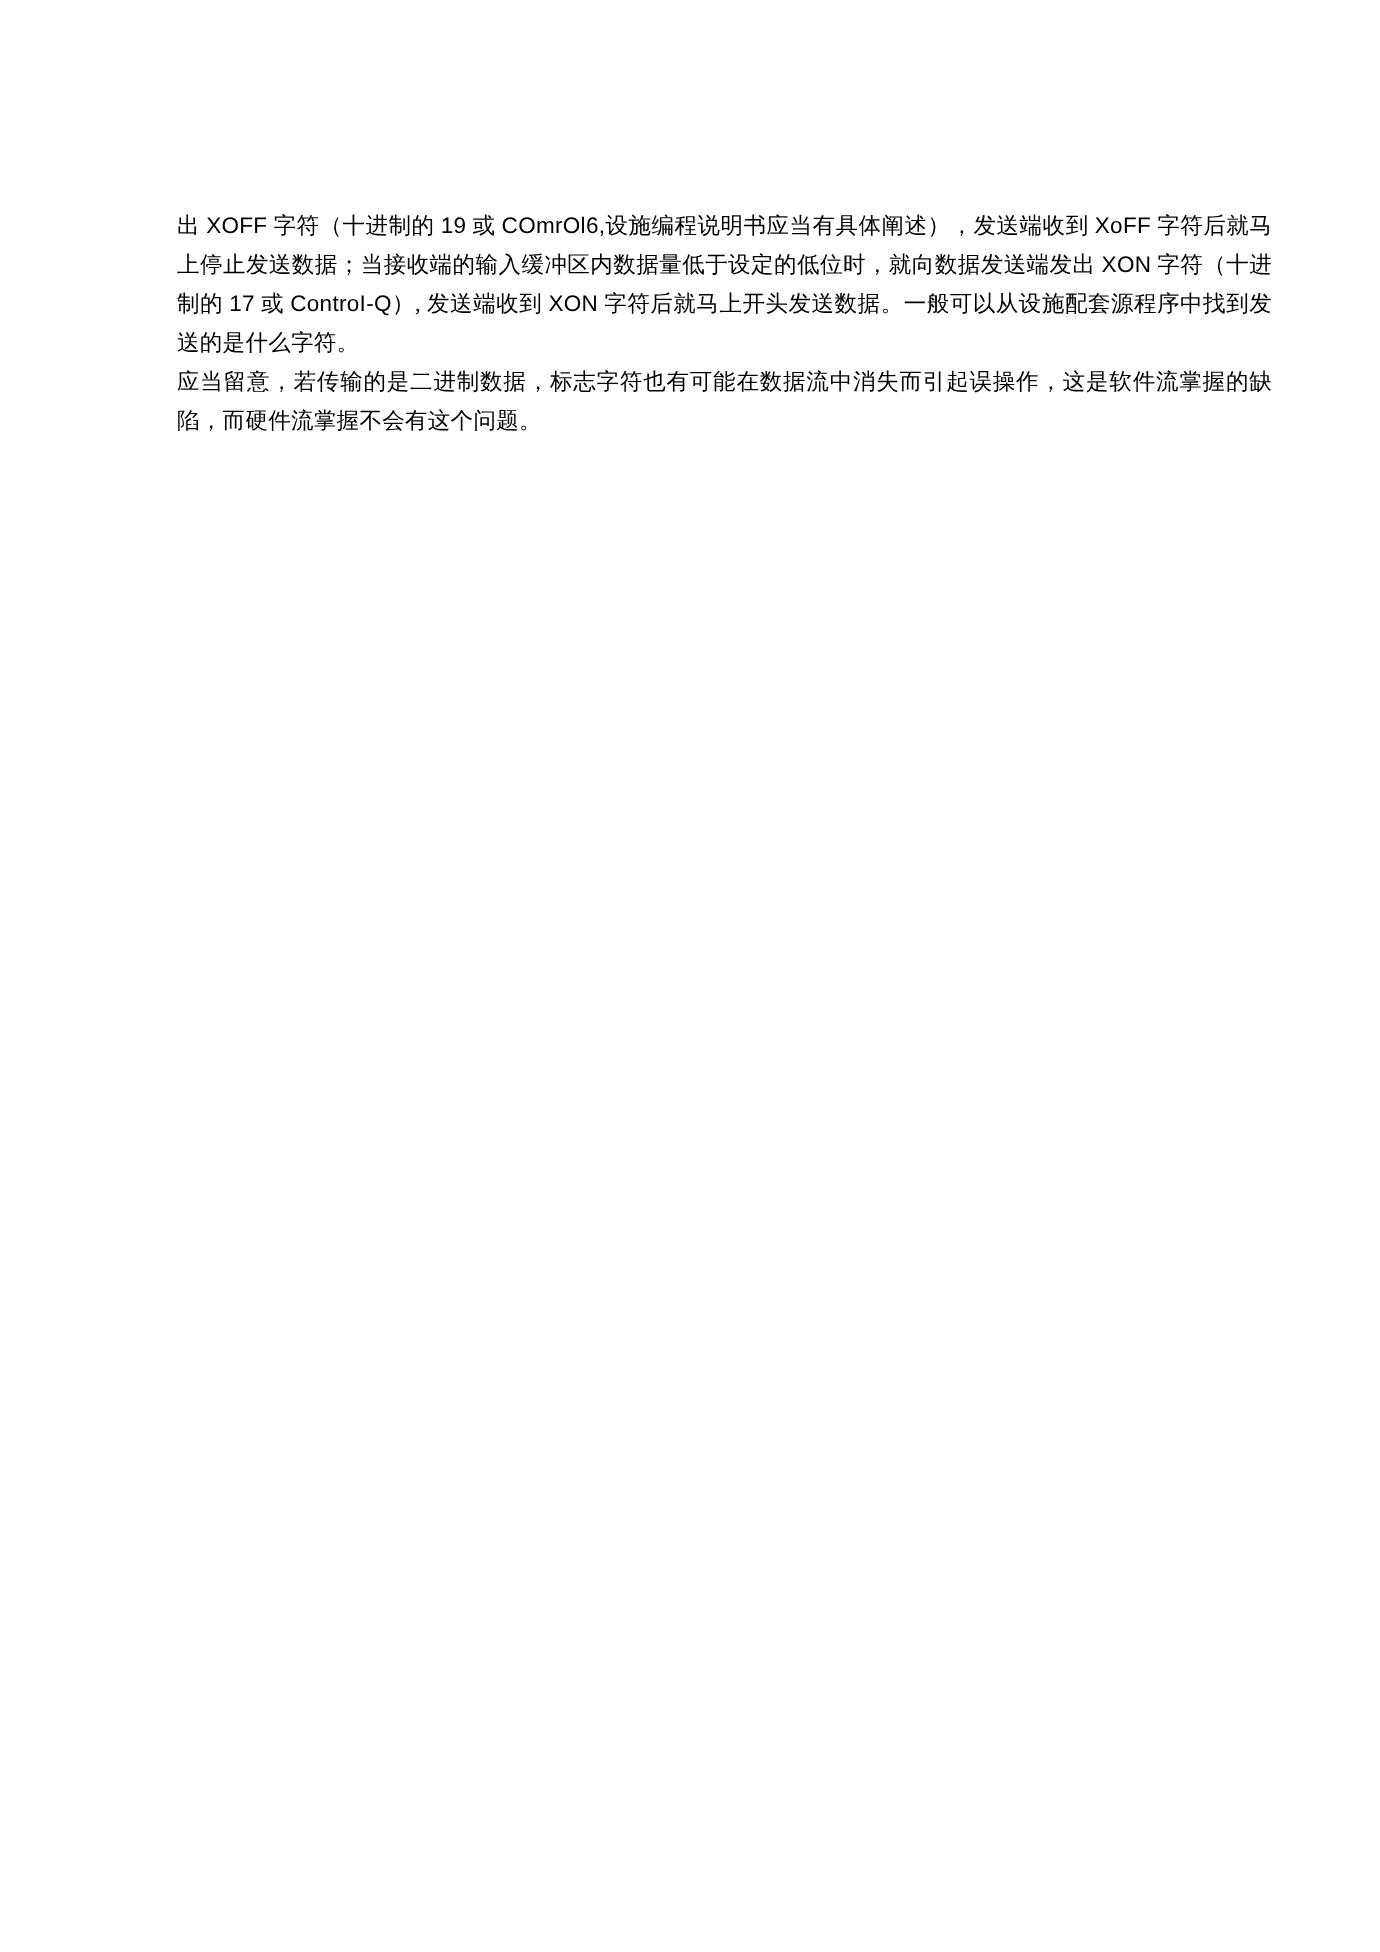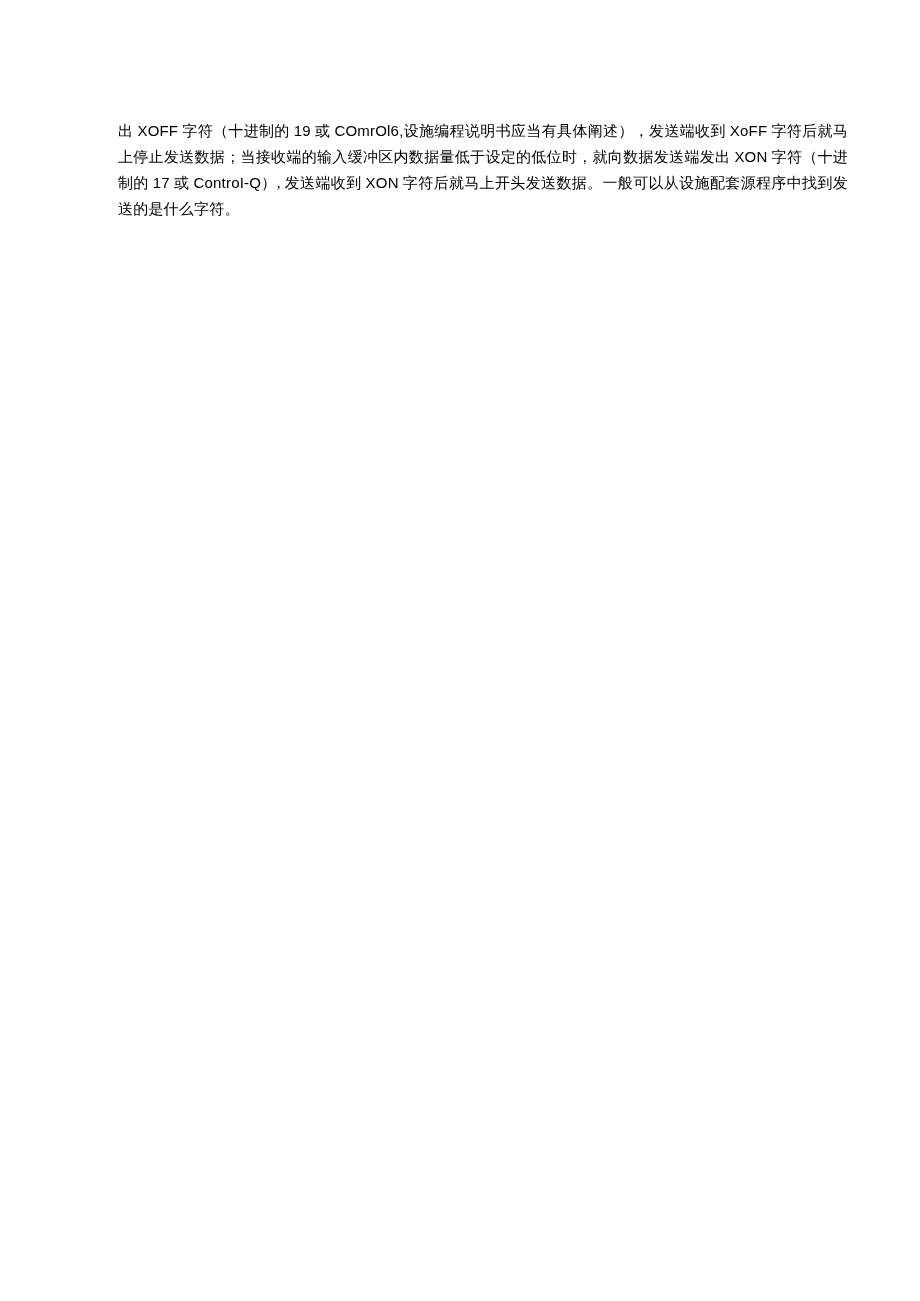--- a/index.html
+++ b/index.html
@@ -6,30 +6,32 @@
     margin: 0;
     padding: 0;
     background: #ffffff;
     font-family: "SimSun", "宋体", serif;
     width: 920px;
     height: 1301px;
   }
   .page {
     padding: 118px 72px 0 118px;
     box-sizing: border-box;
+    margin-top: 20px;
   }
   .para {
     font-size: 15px;
     line-height: 26px;
     color: #000000;
     text-align: justify;
     letter-spacing: 0.2px;
   }
   .latin {
     font-family: Arial, "Helvetica Neue", sans-serif;
   }
 </style>
 </head>
 <body>
 
 <div class="page">
   <div class="para"><span>出 </span><span class="latin">XOFF</span><span> 字符（十进制的 </span><span class="latin">19</span><span> 或 </span><span class="latin">COmrOl6,</span><span>设施编程说明书应当有具体阐述），发送端收到 </span><span class="latin">XoFF</span><span> 字符后就马上停止发送数据；当接收端的输入缓冲区内数据量低于设定的低位时，就向数据发送端发出 </span><span class="latin">XON</span><span> 字符（十进制的 </span><span class="latin">17</span><span> 或 </span><span class="latin">ControI-Q</span><span>）, 发送端收到 </span><span class="latin">XON</span><span> 字符后就马上开头发送数据。一般可以从设施配套源程序中找到发送的是什么字符。</span></div>
+  <div class="para"><span>应当留意，若传输的是二进制数据，标志字符也有可能在数据流中消失而引起误操作，这是软件流掌握的缺陷，而硬件流掌握不会有这个问题。</span></div>
 </div>
 
 </body></html>

